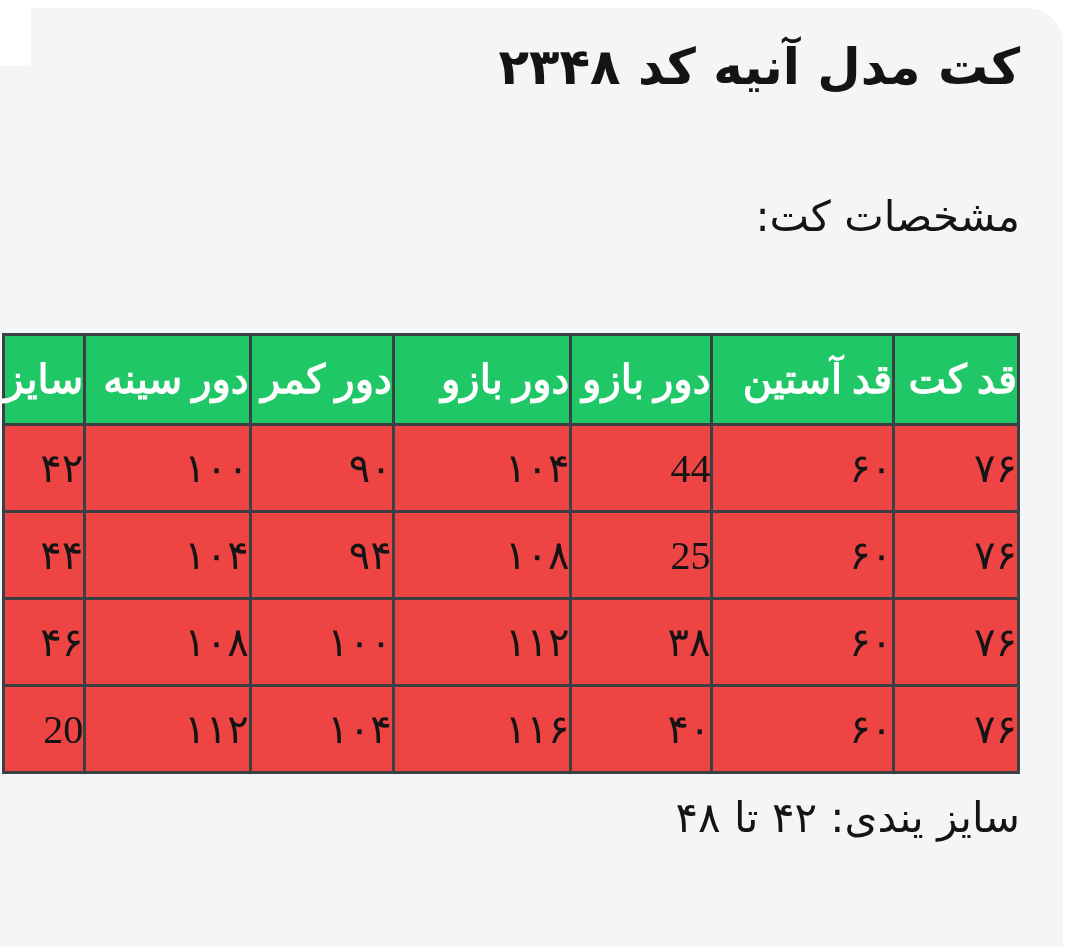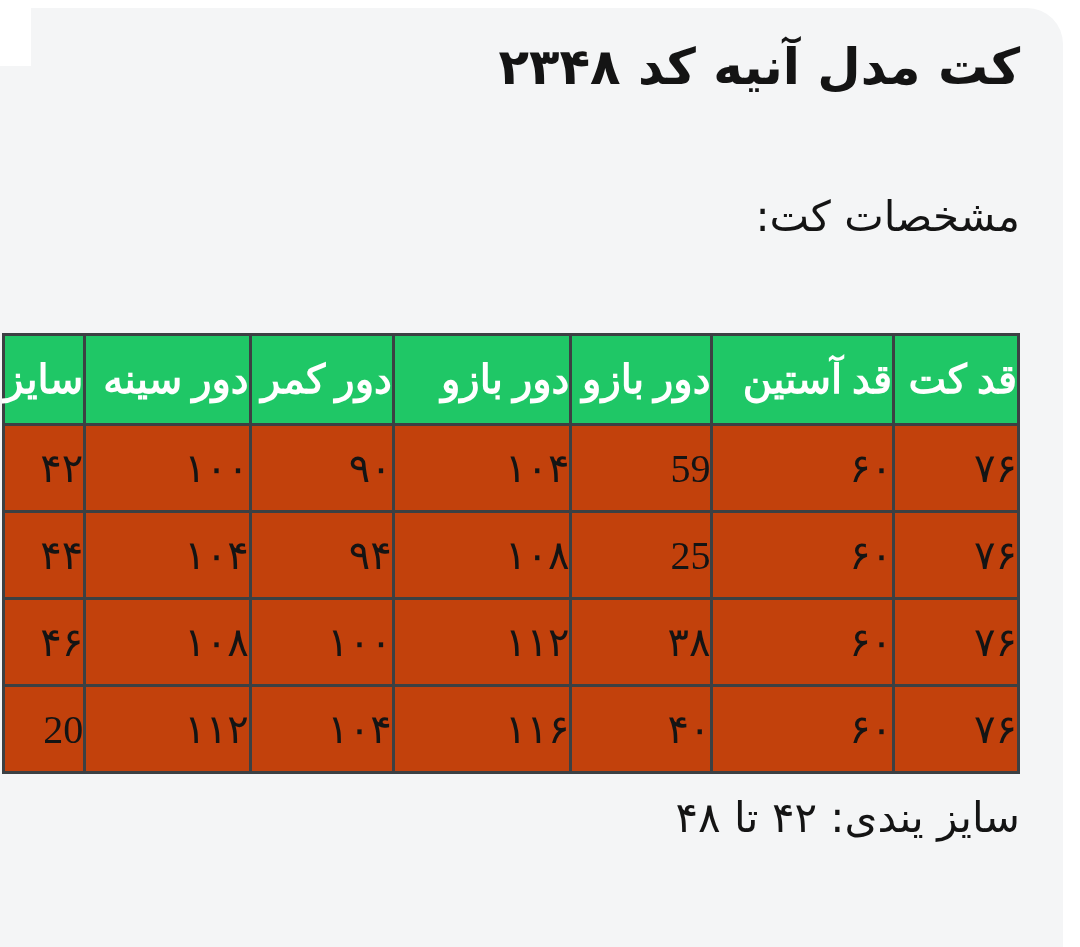--- a/index.html
+++ b/index.html
@@ -64,21 +64,21 @@
     font-family:Liberation Serif, serif;
   }
   table.size-table thead th{
     background:var(--header_green);
     color:var(--header_text);
     font-weight:700;
     height:90px;
   }
   table.size-table tbody td{
     height:87px;
-    background:#c2410c;
+    background:#ef4444;
   }
   .size-range{
     position:absolute;
     top:793px; right:60px;
     font-size:42px;
     color:var(--text);
     text-align:right;
   }
 </style>
 </head>
@@ -109,21 +109,21 @@
         <th>دور بازو</th>
         <th>دور کمر</th>
         <th>دور سینه</th>
         <th>سایز</th>
       </tr>
   </thead>
   <tbody>
       <tr>
         <td>۷۶</td>
         <td>۶۰</td>
-        <td>59</td>
+        <td>44</td>
         <td>۱۰۴</td>
         <td>۹۰</td>
         <td>۱۰۰</td>
         <td>۴۲</td>
       </tr>
       <tr>
         <td>۷۶</td>
         <td>۶۰</td>
         <td>25</td>
         <td>۱۰۸</td>

